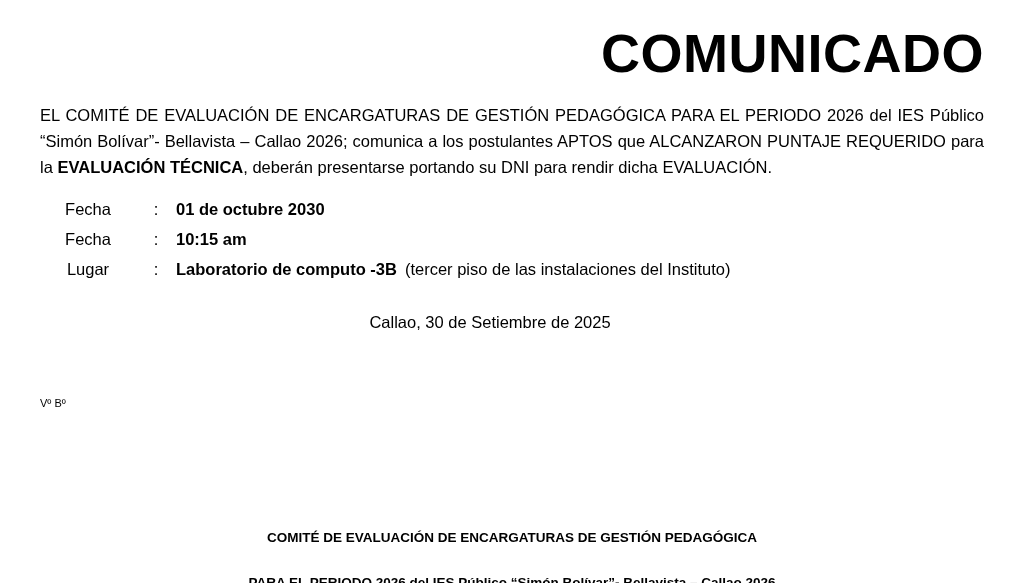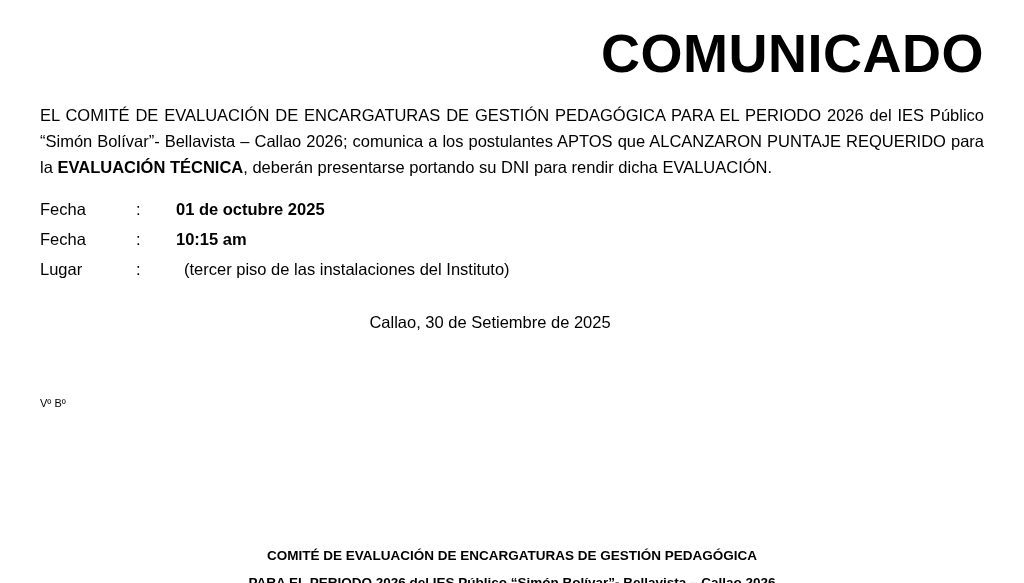--- a/index.html
+++ b/index.html
@@ -40,20 +40,21 @@
     font-weight: bold;
   }
   .details {
     margin-top: 20px;
   }
   .detail-row {
     display: flex;
     align-items: baseline;
     font-size: 16.5px;
     margin-bottom: 11px;
+    text-align: center;
   }
   .detail-label {
     width: 96px;
     flex: none;
   }
   .detail-colon {
     width: 40px;
     flex: none;
   }
   .detail-value {
@@ -77,52 +78,53 @@
     position: absolute;
     left: 0;
     right: 0;
     bottom: 14px;
     text-align: center;
   }
   .footer-line {
     font-size: 13.5px;
     font-weight: bold;
     line-height: 1.1;
-    margin-bottom: 12px;
+    margin-bottom: 30px;
   }
   .footer-line:last-child {
     margin-bottom: 0;
   }
 </style>
 </head>
 <body>
 
 <div class="page">
 
   <h1 class="doc-title">COMUNICADO</h1>
 
   <p class="body-paragraph"><span>EL COMITÉ DE EVALUACIÓN DE ENCARGATURAS DE GESTIÓN PEDAGÓGICA PARA EL PERIODO 2026 del IES Público “Simón Bolívar”- Bellavista – Callao 2026; comunica a los postulantes APTOS que ALCANZARON PUNTAJE REQUERIDO para la </span><span class="bold">EVALUACIÓN TÉCNICA</span><span>, deberán presentarse portando su DNI para rendir dicha EVALUACIÓN.</span></p>
 
   <div class="details">
 
     <div class="detail-row">
       <span class="detail-label">Fecha</span>
       <span class="detail-colon">:</span>
-      <span class="detail-value">01 de octubre 2025</span>
+      <span class="detail-value">01 de octubre 2030</span>
     </div>
 
     <div class="detail-row">
       <span class="detail-label">Fecha</span>
       <span class="detail-colon">:</span>
       <span class="detail-value">10:15 am</span>
     </div>
 
     <div class="detail-row">
       <span class="detail-label">Lugar</span>
       <span class="detail-colon">:</span>
+      <span class="detail-value">Laboratorio de computo -3B</span>
         <span class="detail-note"> (tercer piso de las instalaciones del Instituto)</span>
     </div>
 
   </div>
 
   <div class="place-date">Callao, 30 de Setiembre de 2025</div>
 
   <div class="vobo">Vº Bº</div>
 
   <div class="footer">

